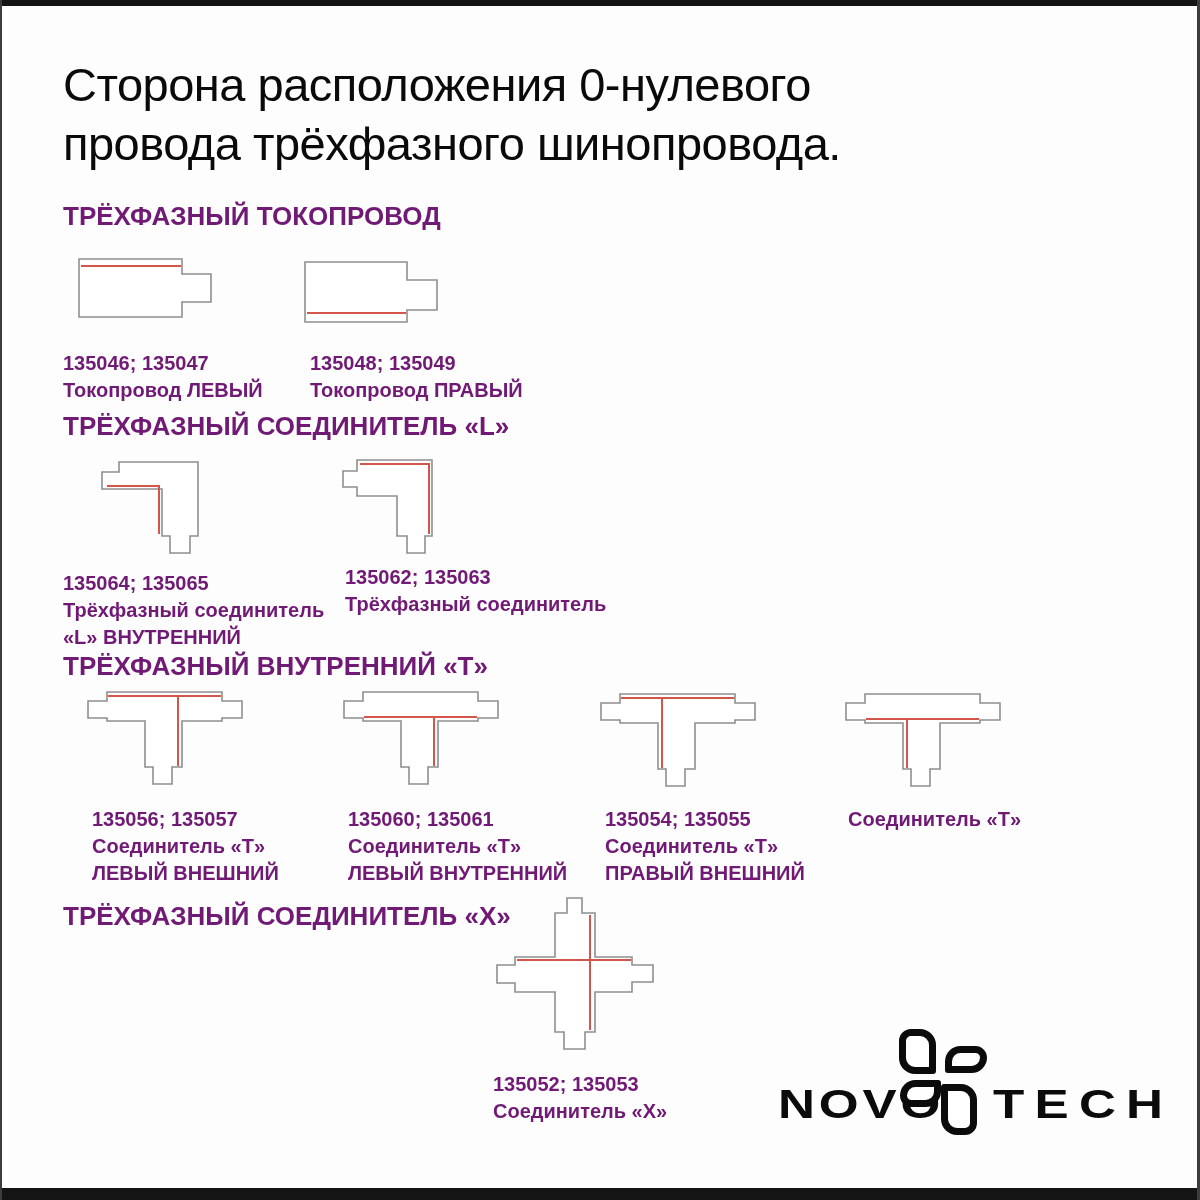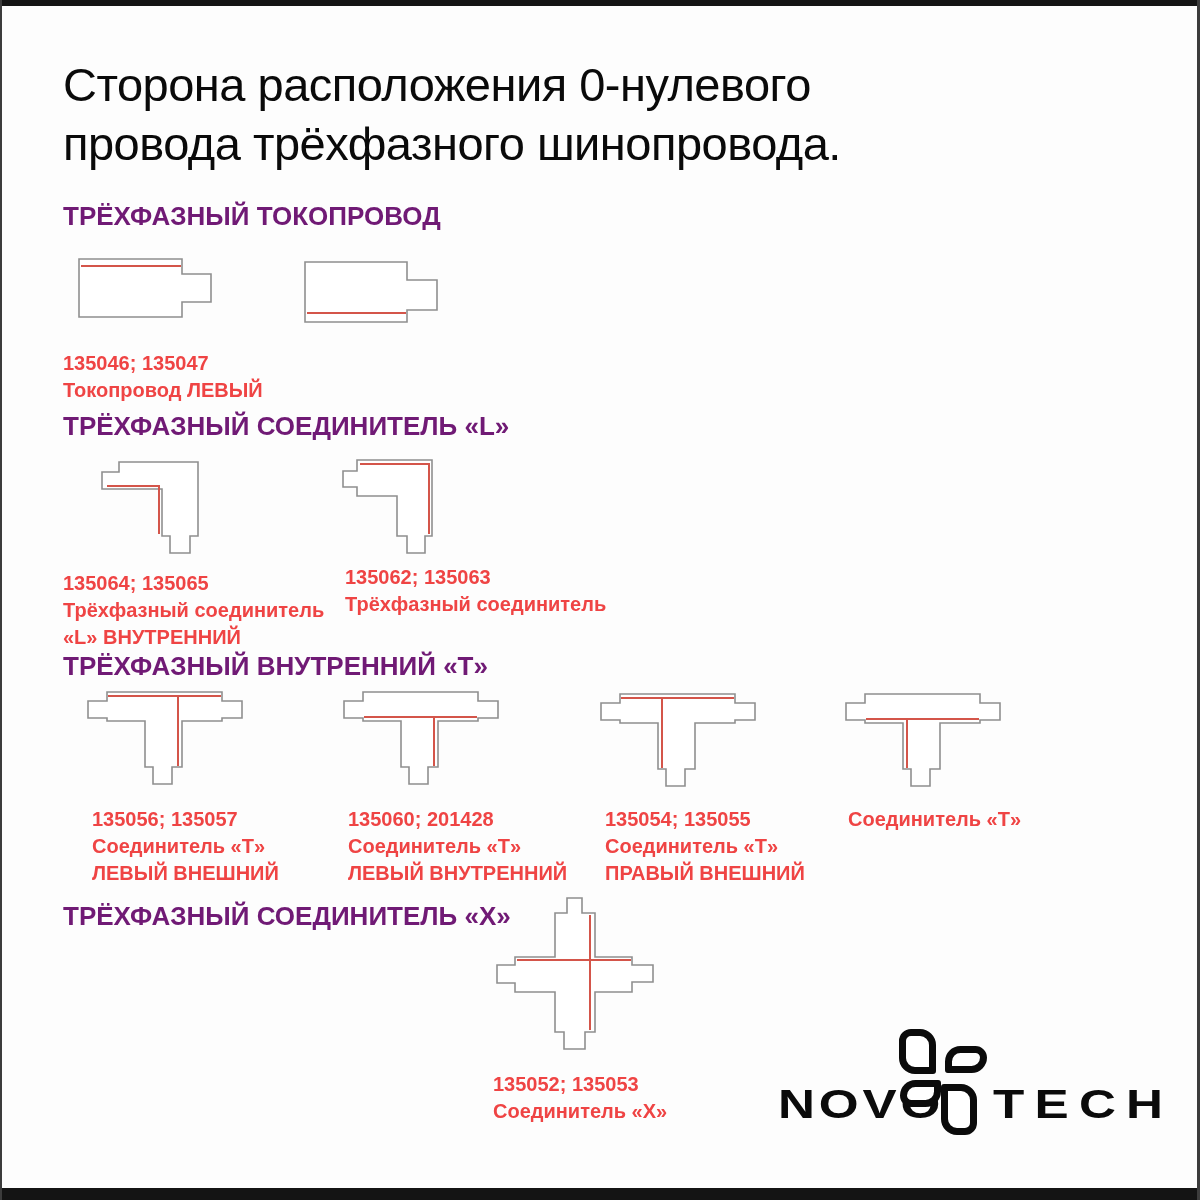--- a/index.html
+++ b/index.html
@@ -17,21 +17,21 @@
   .abs{position:absolute;}
   .title{
     left:63px; top:55px; width:1080px;
     font-size:47px; line-height:59px; font-weight:normal; color:#0a0a0a;
     letter-spacing:-0.5px;
   }
   .sec-heading{
     font-size:26px; font-weight:bold; color:#701a75; letter-spacing:0;
     white-space:nowrap;
   }
-  .lbl{color:#ef4444; font-size:20px; font-weight:bold; line-height:27px; white-space:nowrap;}
+  .lbl{color:#701a75; font-size:20px; font-weight:bold; line-height:27px; white-space:nowrap;}
   svg.diagram{display:block; overflow:visible;}
   .outline{fill:#ffffff; stroke:var(--outline,#8f8f8f); stroke-width:1.6;}
   .nline{fill:none; stroke:var(--nred,#d4554a); stroke-width:2;}
 
   
   .logo-txt{
     position:absolute; font-size:40px; font-weight:bold; color:#0b0b0b;
     letter-spacing:3px; transform:scaleX(1.28); transform-origin:left center;
     font-family:"Liberation Sans","DejaVu Sans",sans-serif;
   }
@@ -63,20 +63,24 @@
     <path class="nline" d="M3,8 H103"></path>
   </svg>
   <svg class="abs diagram" style="left:304px;top:261px" width="135" height="63" viewBox="0 0 135 63">
     <path class="outline" d="M1,1 H103 V19 H133 V49 H103 V61 H1 Z"></path>
     <path class="nline" d="M3,52 H102"></path>
   </svg>
 
   <div class="abs lbl" style="left:63px;top:350px">
     <div>135046; 135047</div>
     <div>Токопровод ЛЕВЫЙ</div>
+  </div>
+  <div class="abs lbl" style="left:310px;top:350px">
+    <div>135048; 135049</div>
+    <div>Токопровод ПРАВЫЙ</div>
   </div>
 
   <div class="abs sec-heading" style="left:63px;top:411px">ТРЁХФАЗНЫЙ СОЕДИНИТЕЛЬ «L»</div>
 
   <svg class="abs diagram" style="left:101px;top:461px" width="99" height="93" viewBox="0 0 99 93">
     <path class="outline" d="M18,1 H97 V75 H89 V92 H69 V75 H61 V28 H1 V11 H18 Z"></path>
     <path class="nline" d="M6,25 H58 V73"></path>
   </svg>
   <svg class="abs diagram" style="left:342px;top:459px" width="92" height="95" viewBox="0 0 92 95">
     <path class="outline" d="M15,1 H90 V77 H83 V94 H65 V77 H55 V37 H15 V28 H1 V12 H15 Z"></path>
@@ -111,21 +115,21 @@
     <path class="outline" d="M20,1 H135 V10 H155 V27 H135 V30 H95 V76 H85 V93 H66 V76 H58 V30 H20 V27 H1 V10 H20 Z"></path>
     <path class="nline" d="M21,26 H134 M62,26 V75"></path>
   </svg>
 
   <div class="abs lbl" style="left:92px;top:806px">
     <div>135056; 135057</div>
     <div>Соединитель «Т»</div>
     <div>ЛЕВЫЙ ВНЕШНИЙ</div>
   </div>
   <div class="abs lbl" style="left:348px;top:806px">
-    <div>135060; 201428</div>
+    <div>135060; 135061</div>
     <div>Соединитель «Т»</div>
     <div>ЛЕВЫЙ ВНУТРЕННИЙ</div>
   </div>
   <div class="abs lbl" style="left:605px;top:806px">
     <div>135054; 135055</div>
     <div>Соединитель «Т»</div>
     <div>ПРАВЫЙ ВНЕШНИЙ</div>
   </div>
   <div class="abs lbl" style="left:848px;top:806px">
     <div>Соединитель «Т»</div>

